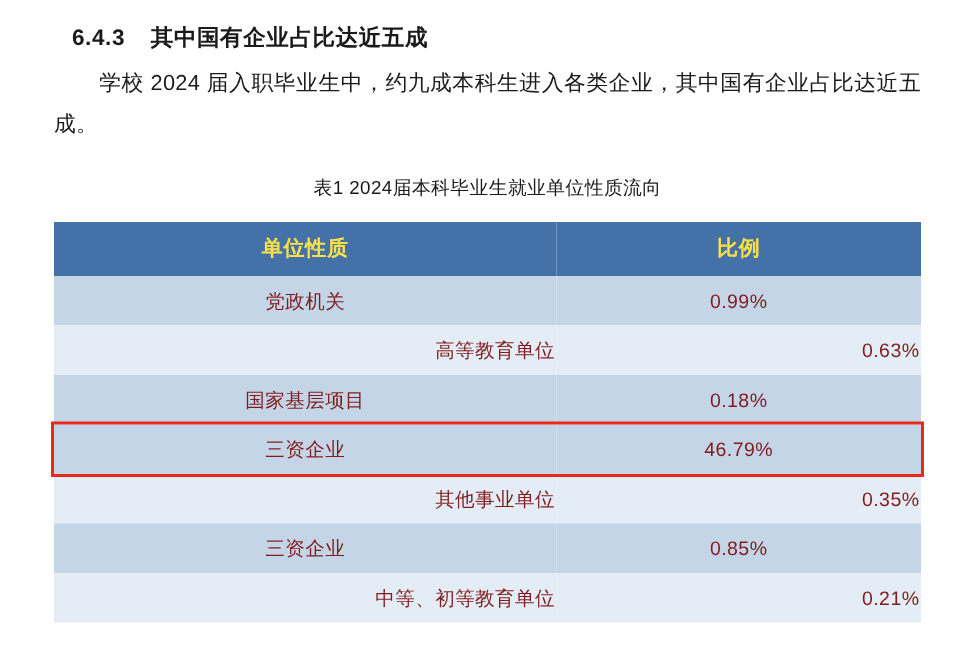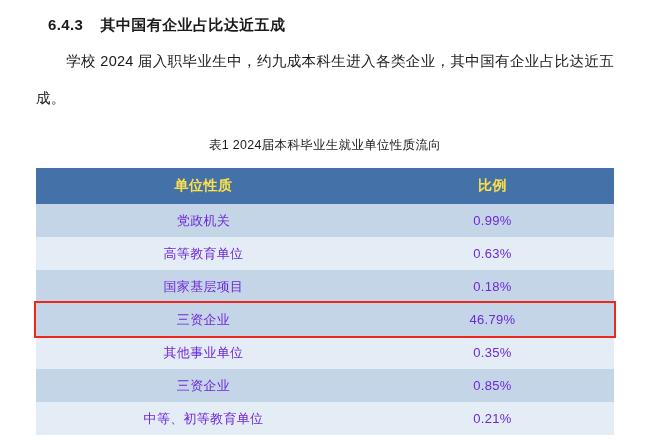--- a/index.html
+++ b/index.html
@@ -24,21 +24,21 @@
   }
   .section-heading {
     font-size: 15px;
     font-weight: bold;
     color: #1a1a1a;
     letter-spacing: 0.4px;
     margin: 6px 0 0 12px;
   }
   .body-paragraph {
     font-size: 14.5px;
-    line-height: 37px;
+    line-height: 27px;
     color: #1a1a1a;
     margin: 8px 0 0 0;
     text-align: justify;
     letter-spacing: 0.2px;
   }
   .body-paragraph .indent {
     display: inline-block;
     width: 30px;
   }
   .table-caption {
@@ -66,29 +66,30 @@
     font-size: 14px;
     font-weight: bold;
     height: 34px;
     letter-spacing: 0.5px;
     border: none;
   }
   table.data-table td {
     font-size: 13px;
     height: 31px;
     text-align: center;
-    color: #6d28d9;
+    color: #7f1d1d;
     border: none;
     letter-spacing: 0.3px;
   }
   table.data-table tr.row-odd td {
     background: #c5d5e8;
   }
   table.data-table tr.row-even td {
     background: #e4ecf5;
+    text-align: right;
   }
   .col-name { width: 58%; }
   .col-value { width: 42%; }
 
   
   .highlight-box {
     position: absolute;
     border: 2px solid #e8291c;
     pointer-events: none;
     box-sizing: border-box;

